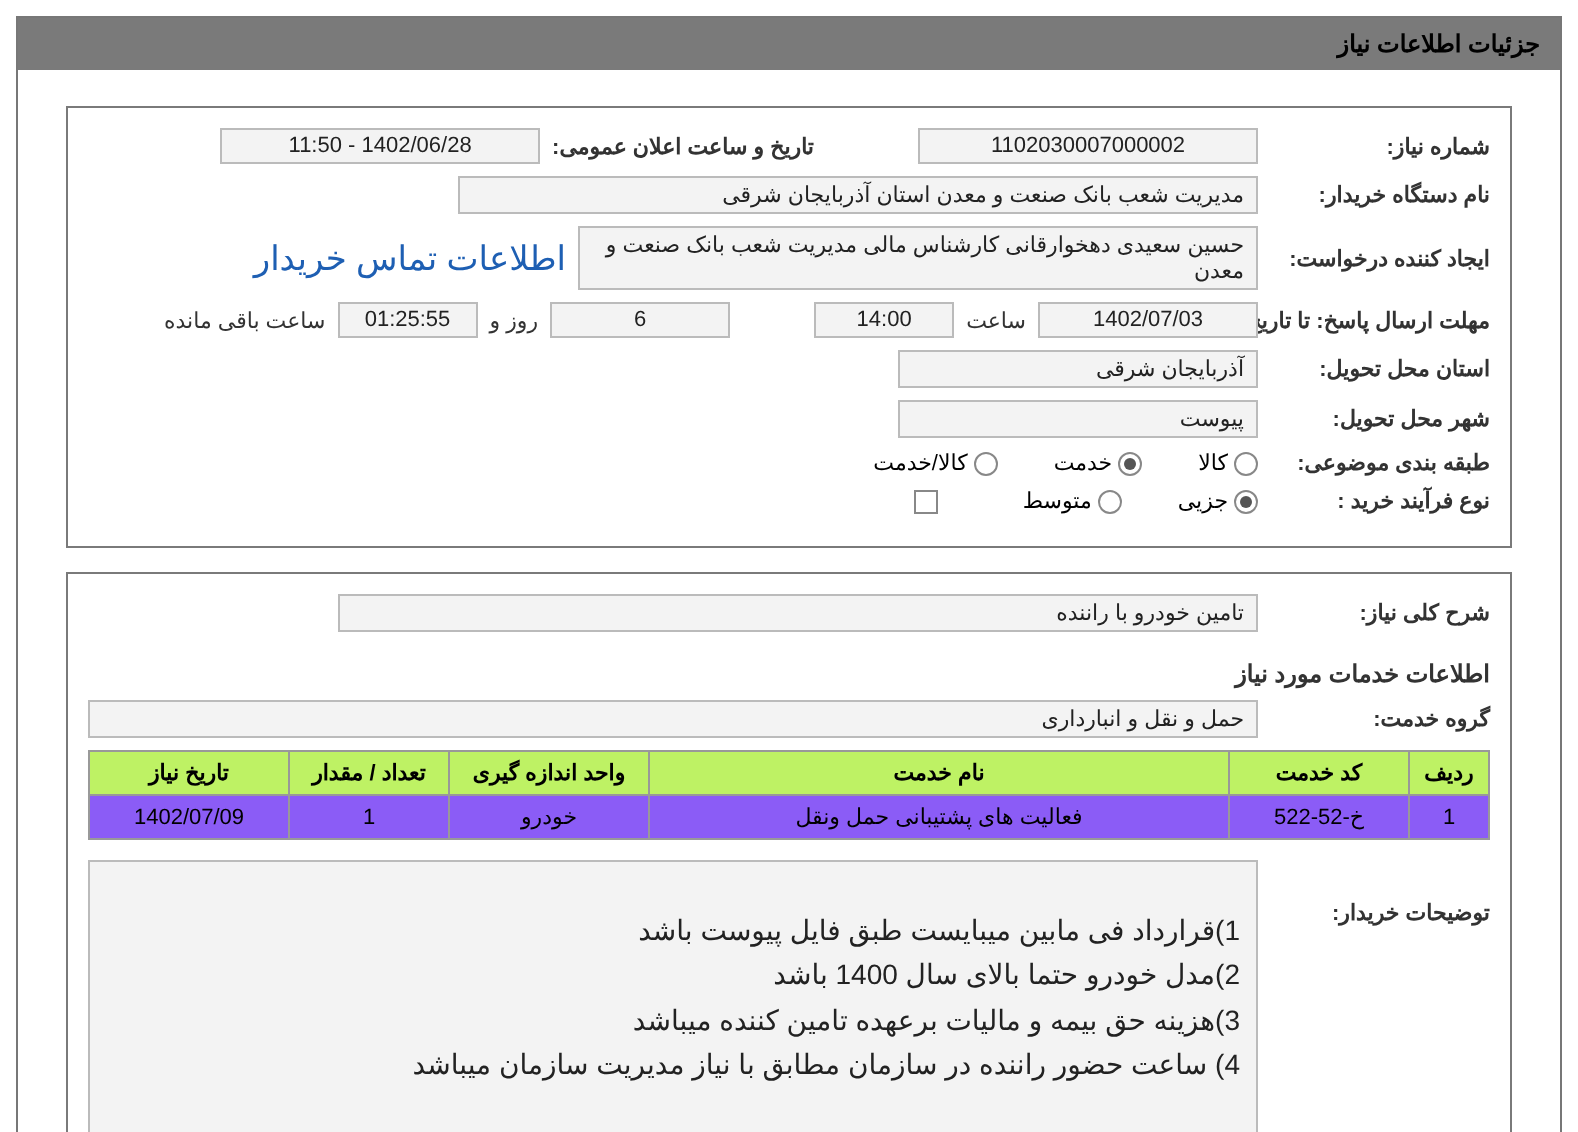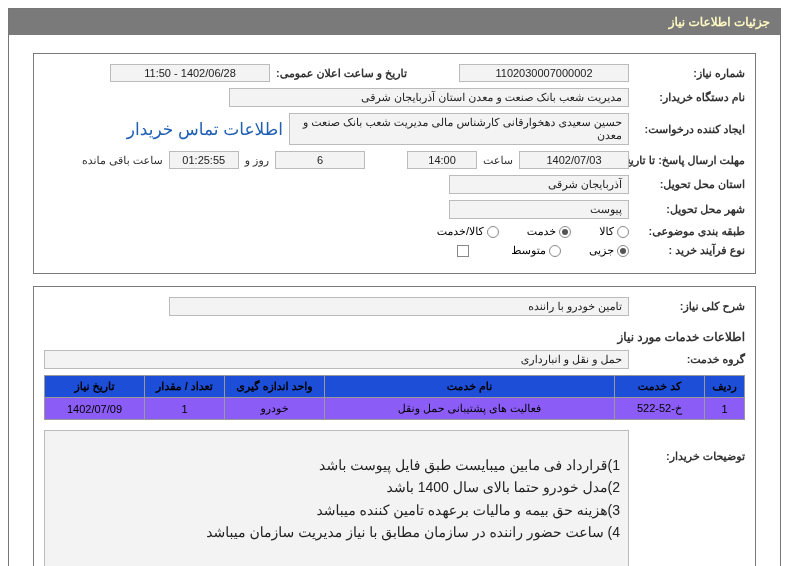--- a/index.html
+++ b/index.html
@@ -15,21 +15,21 @@
   width: 789px;
   position: relative;
 }
 .page-container {
   border: 1px solid #777;
   margin: 8px;
   background: #fff;
 }
 .header-bar {
   background: #7a7a7a;
-  color: #fef9c3;
+  color: #000000;
   padding: 6px 10px;
   font-size: 12px;
   font-weight: bold;
   text-align: right;
 }
 .content {
   padding: 18px 24px 14px 24px;
 }
 .fieldset {
   border: 1px solid #7a7a7a;
@@ -114,21 +114,21 @@
   font-size: 12px;
   margin-bottom: 6px;
   margin-top: 4px;
 }
 .table {
   width: 100%;
   border-collapse: collapse;
   margin-top: 4px;
 }
 .table th {
-  background: #1d4ed8;
+  background: #bef264;
   border: 1px solid #999;
   padding: 4px;
   font-size: 11px;
   font-weight: bold;
   text-align: center;
 }
 .table td {
   border: 1px solid #999;
   padding: 4px;
   font-size: 11px;

